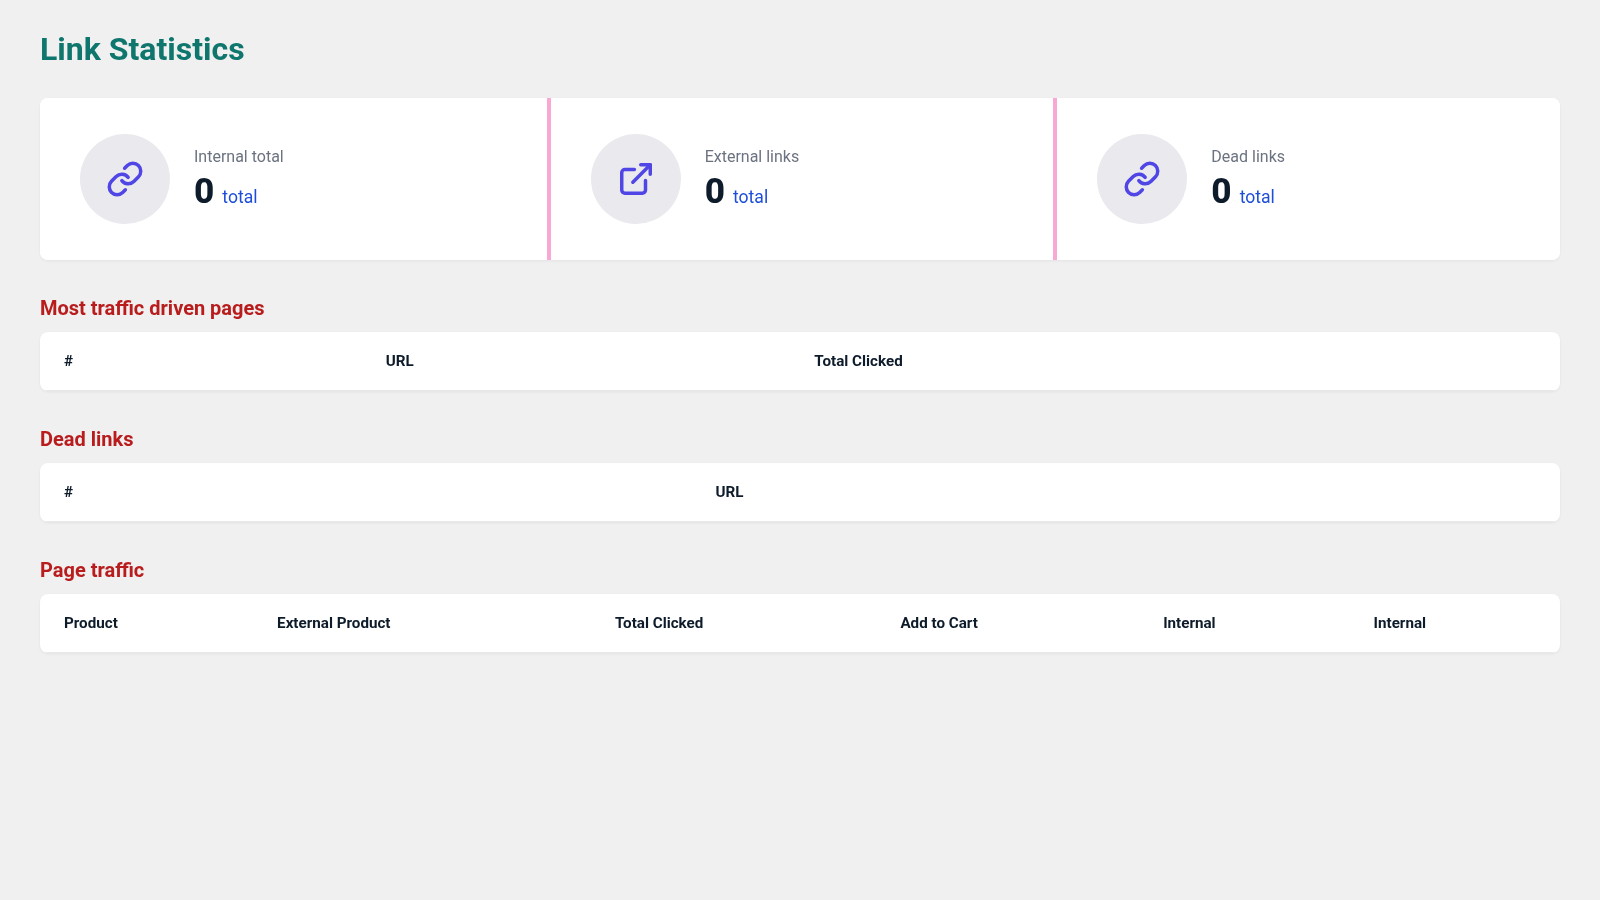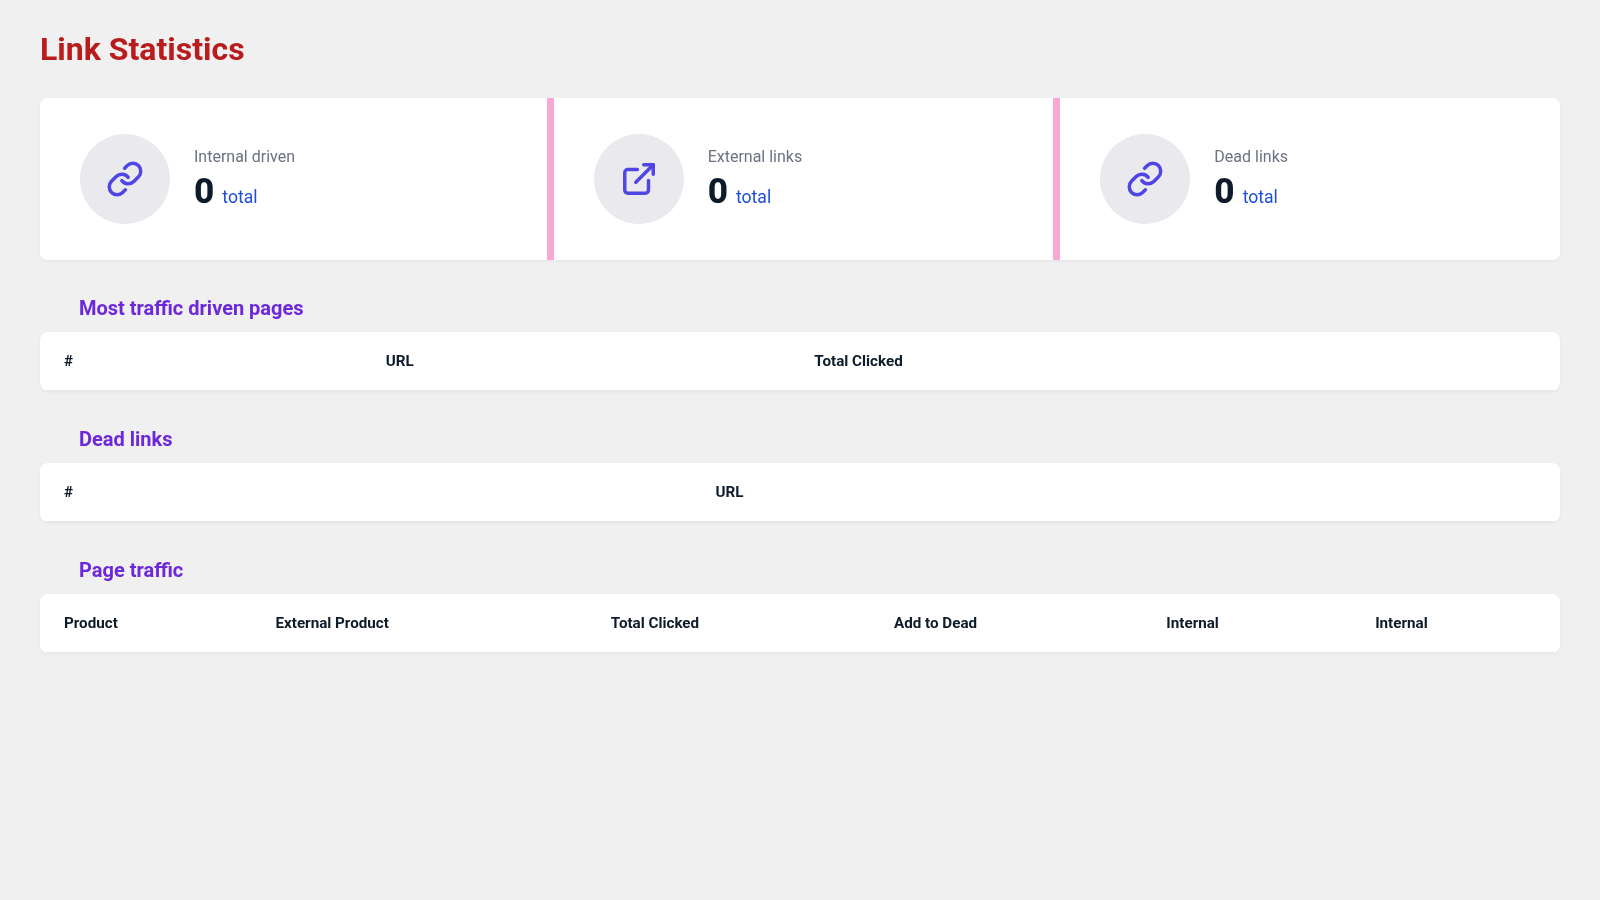--- a/index.html
+++ b/index.html
@@ -12,21 +12,21 @@
       background-color: #f0f0f0;
       font-family: -apple-system, BlinkMacSystemFont, 'Segoe UI', Roboto, sans-serif;
       color: #0d1b2a;
       min-height: 900px;
       padding: 30px 40px;
     }
 
     .page-title {
       font-size: 2rem;
       font-weight: 700;
-      color: #b91c1c;
+      color: #0f766e;
       margin-bottom: 30px;
     }
 
     
     .stats-row {
       display: grid;
       grid-template-columns: 1fr 1fr 1fr;
       gap: 0;
       background: white;
       border-radius: 8px;
@@ -37,21 +37,21 @@
 
     .stat-card {
       display: flex;
       align-items: center;
       gap: 24px;
       padding: 36px 40px;
       background: white;
     }
 
     .stat-card + .stat-card {
-      border-left: 7px solid #f9a8d4;
+      border-left: 4px solid #f9a8d4;
     }
 
     .stat-icon-circle {
       width: 90px;
       height: 90px;
       border-radius: 50%;
       background-color: #e9e9ee;
       display: flex;
       align-items: center;
       justify-content: center;
@@ -90,23 +90,22 @@
     .stat-unit {
       font-size: 1.1rem;
       color: #1d4ed8;
       font-weight: 400;
     }
 
     
     .section-title {
       font-size: 1.25rem;
       font-weight: 700;
-      color: #6d28d9;
+      color: #b91c1c;
       margin-bottom: 12px;
-      margin-left: 39px;
     }
 
     
     .table-container {
       background: white;
       border-radius: 8px;
       overflow: hidden;
       margin-bottom: 36px;
       box-shadow: 0 1px 3px rgba(0,0,0,0.06);
     }
@@ -142,21 +141,21 @@
 
   <div class="stat-card">
     <div class="stat-icon-circle">
       <svg viewBox="0 0 24 24" fill="none" xmlns="http://www.w3.org/2000/svg">
         <path d="M10 13a5 5 0 007.54.54l3-3a5 5 0 00-7.07-7.07l-1.72 1.71" stroke="#4f46e5" stroke-width="2.2" stroke-linecap="round" stroke-linejoin="round"></path>
         <path d="M14 11a5 5 0 00-7.54-.54l-3 3a5 5 0 007.07 7.07l1.71-1.71" stroke="#4f46e5" stroke-width="2.2" stroke-linecap="round" stroke-linejoin="round"></path>
 
       </svg>
     </div>
     <div class="stat-info">
-      <span class="stat-label">Internal driven</span>
+      <span class="stat-label">Internal total</span>
       <div class="stat-value-row">
         <span class="stat-number">0</span>
         <span class="stat-unit">total</span>
       </div>
     </div>
   </div>
 
   <div class="stat-card">
     <div class="stat-icon-circle">
       <svg viewBox="0 0 24 24" fill="none" xmlns="http://www.w3.org/2000/svg">
@@ -222,21 +221,21 @@
 </div>
 
 <h2 class="section-title">Page traffic</h2>
 <div class="table-container">
   <table class="insights-table">
     <thead>
       <tr>
         <th>Product</th>
         <th>External Product</th>
         <th>Total Clicked</th>
-        <th>Add to Dead</th>
+        <th>Add to Cart</th>
         <th>Internal</th>
         <th>Internal</th>
       </tr>
     </thead>
     <tbody>
     </tbody>
   </table>
 </div>
 
 </body></html>

